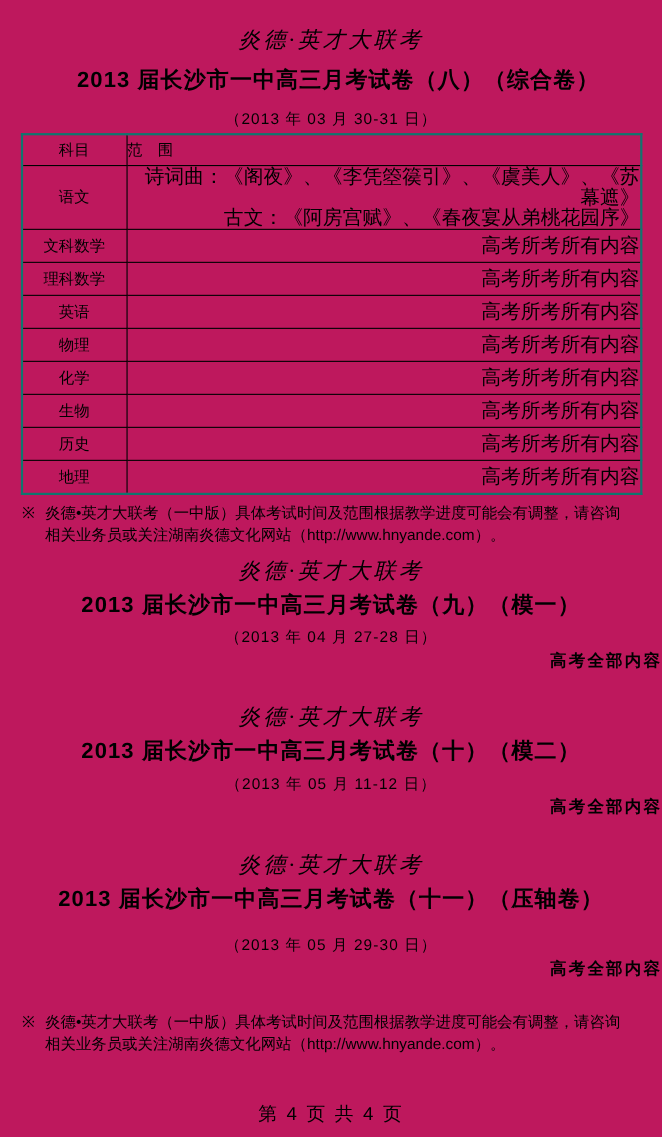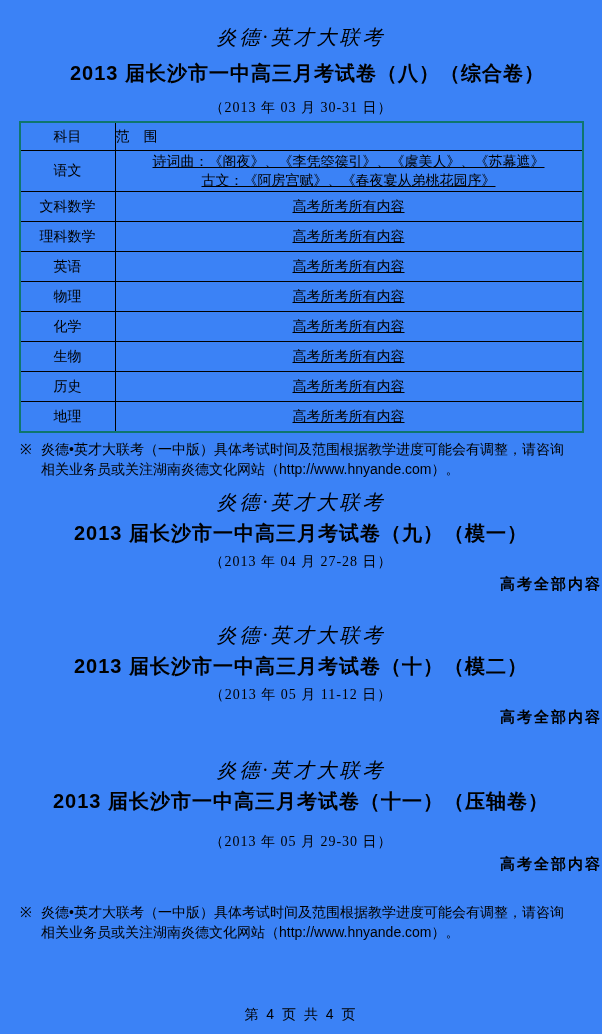--- a/index.html
+++ b/index.html
@@ -6,41 +6,41 @@
     margin: 0;
     padding: 0;
     background: #ffffff;
     color: #000000;
     font-family: "Liberation Sans", sans-serif;
   }
   .page {
     position: relative;
     width: 602px;
     height: 1034px;
-    background: #3b82f6;
+    background: #be185d;
     overflow: hidden;
   }
   .brand {
     text-align: center;
     font-family: "Liberation Serif", serif;
     font-style: italic;
     font-size: 20px;
     line-height: 26px;
     letter-spacing: 3px;
   }
   .title {
     text-align: center;
     font-weight: bold;
     font-size: 20px;
     line-height: 28px;
     letter-spacing: 1px;
   }
   .date {
     text-align: center;
-    font-family: Liberation Serif, serif;
+    font-family: Liberation Sans, sans-serif;
     font-size: 14px;
     line-height: 18px;
     letter-spacing: 1px;
   }
   .all-content {
     text-align: right;
     font-weight: bold;
     font-size: 15px;
     line-height: 20px;
     letter-spacing: 2px;
@@ -69,27 +69,26 @@
     font-weight: normal;
   }
   th.col-scope {
     text-align: left;
     font-size: 14px;
     font-weight: normal;
     height: 27px;
   }
   td.scope {
     font-family: "Liberation Serif", serif;
-    font-size: 14px;
+    font-size: 18px;
     line-height: 19px;
     padding: 2px 8px;
     vertical-align: middle;
     white-space: pre-line;
-    text-align: center;
-    text-decoration: underline;
+    text-align: right;
   }
   tr.row td { height: 29px; }
   tr.row-tall td { height: 40px; }
 
   .note {
     display: flex;
     align-items: flex-start;
     margin: 6px 16px 0 20px;
     font-size: 14px;
     line-height: 20px;
@@ -117,21 +116,21 @@
   .all-content-4 { margin-top: 3px; }
 
   .note-2 { margin-top: 28px; }
 
   .page-footer {
     position: absolute;
     left: 0;
     right: 0;
     bottom: 10px;
     text-align: center;
-    font-size: 14px;
+    font-size: 17px;
     letter-spacing: 2px;
   }
 </style>
 </head>
 <body>
 
 <div class="page">
 
   <div class="brand brand-1">炎德·英才大联考</div>
   <div class="title title-1">2013 届长沙市一中高三月考试卷（八）（综合卷）</div>

